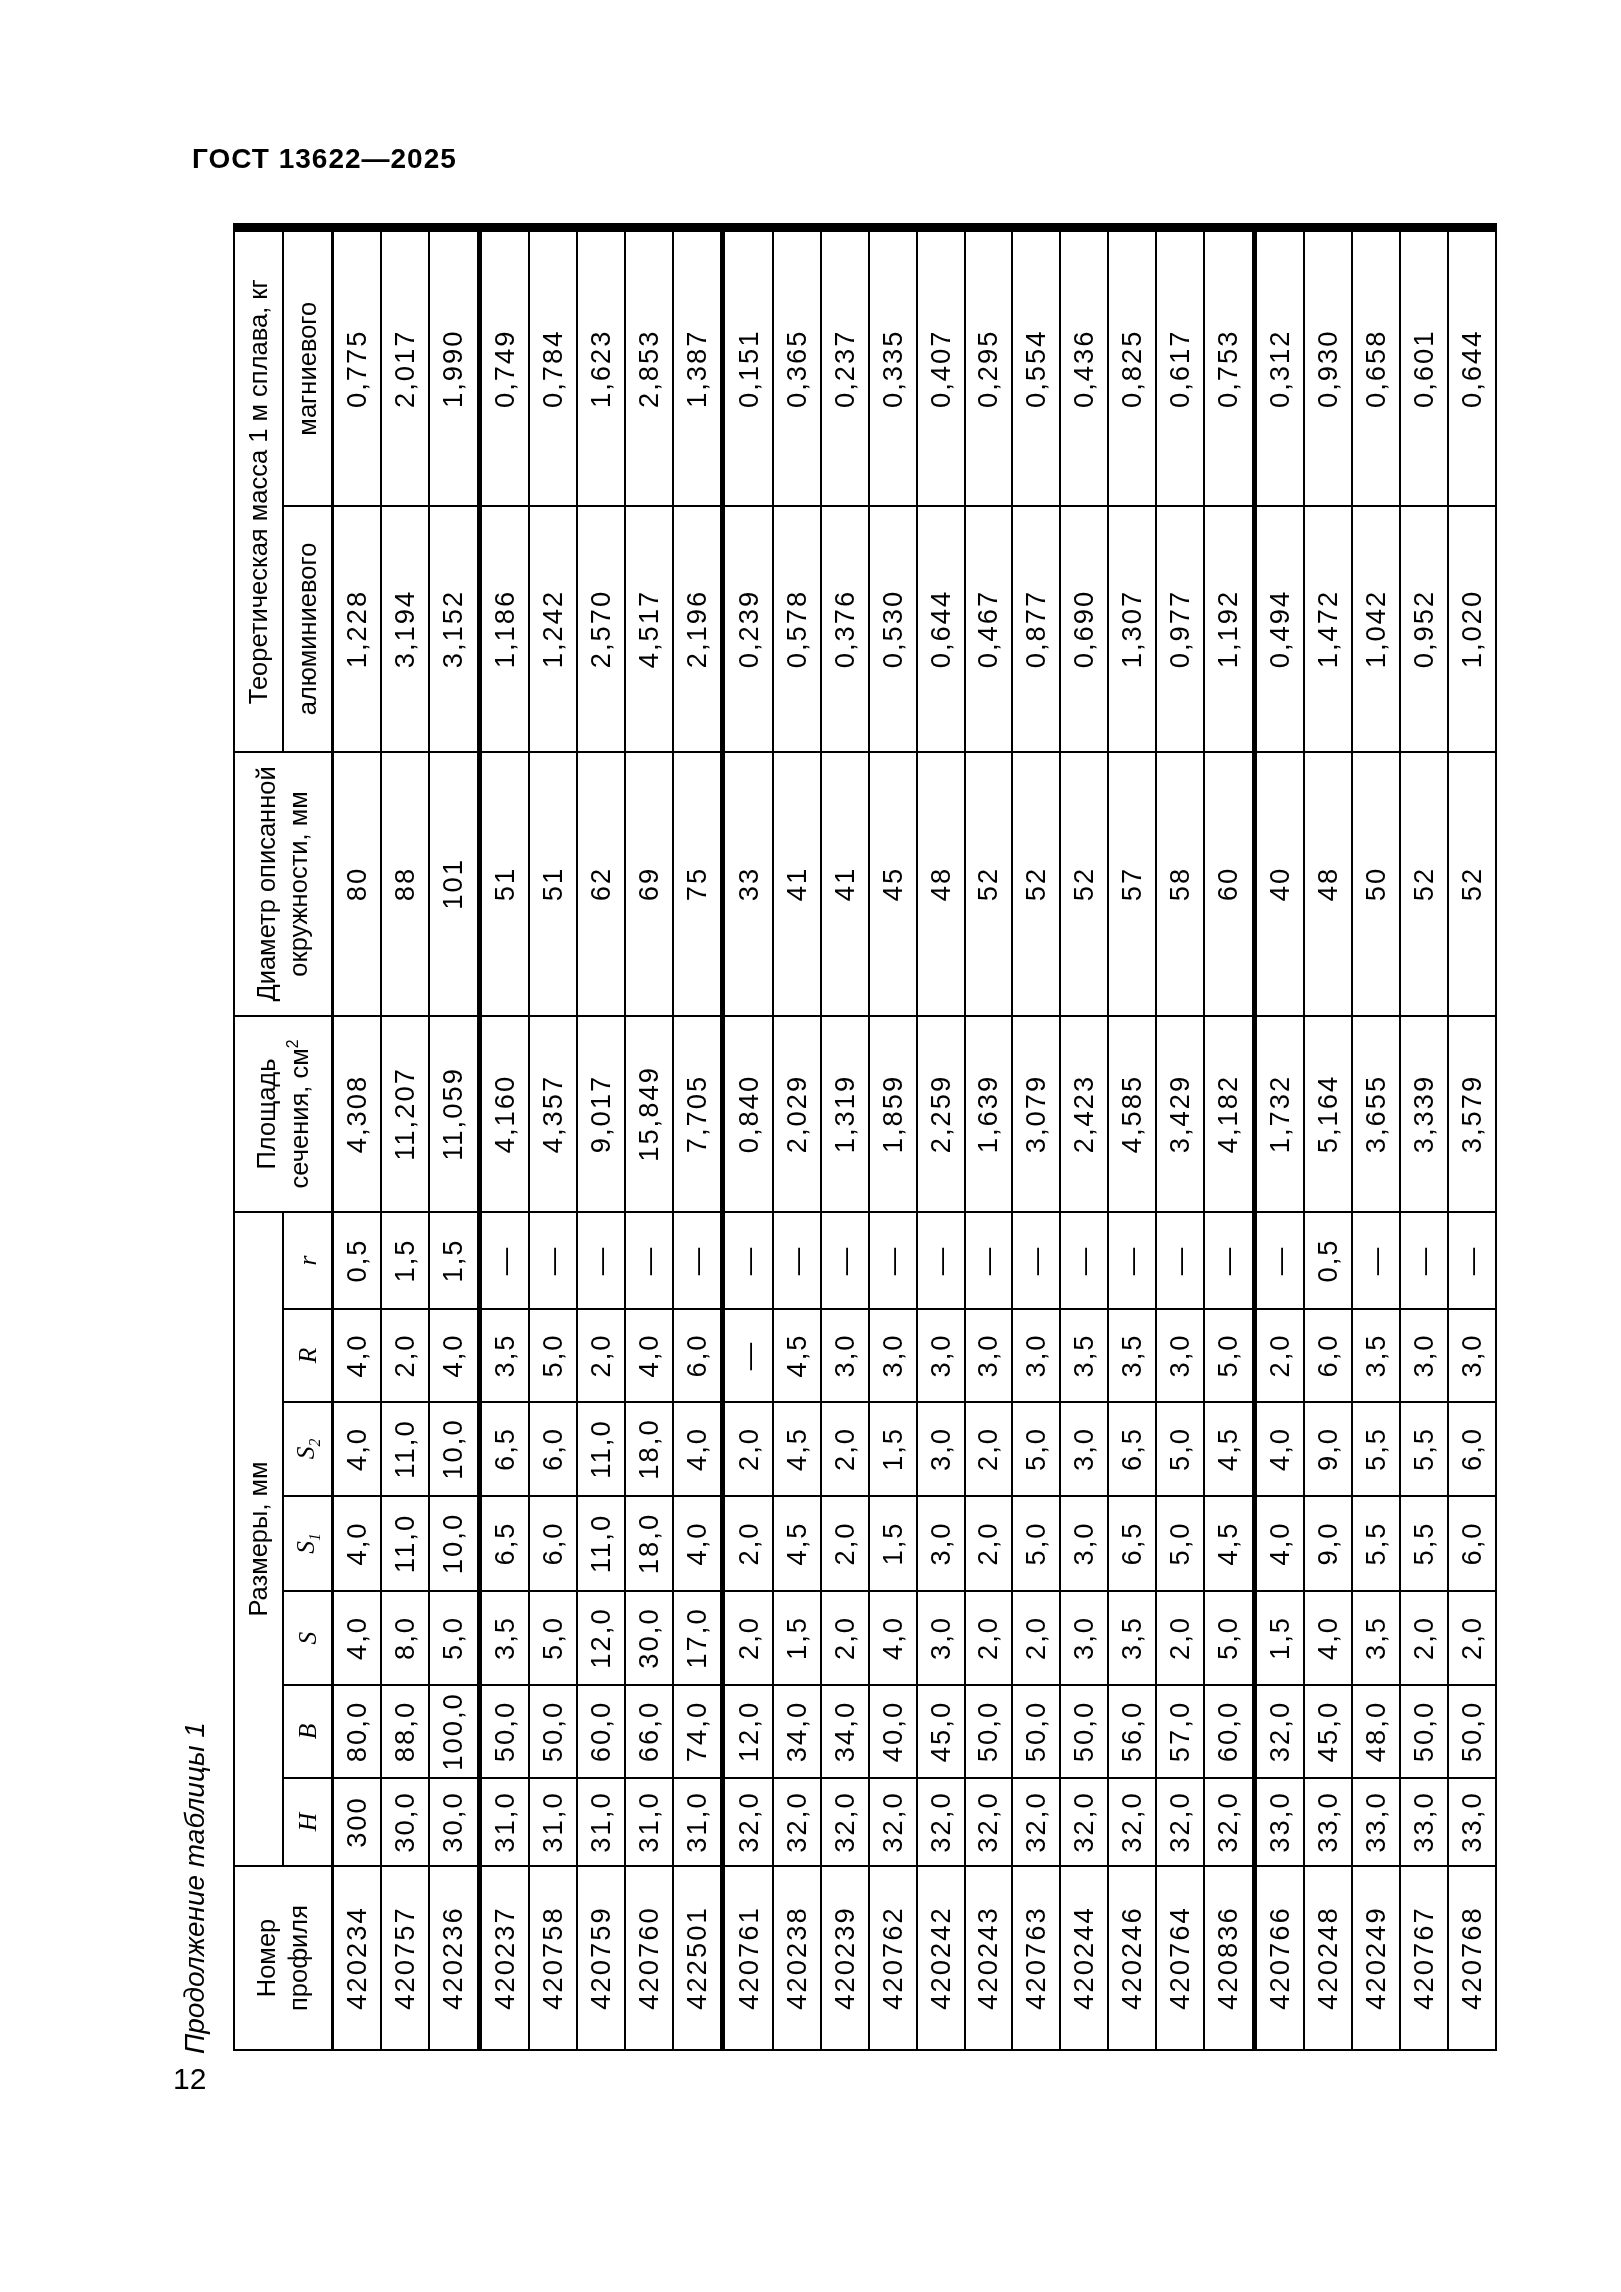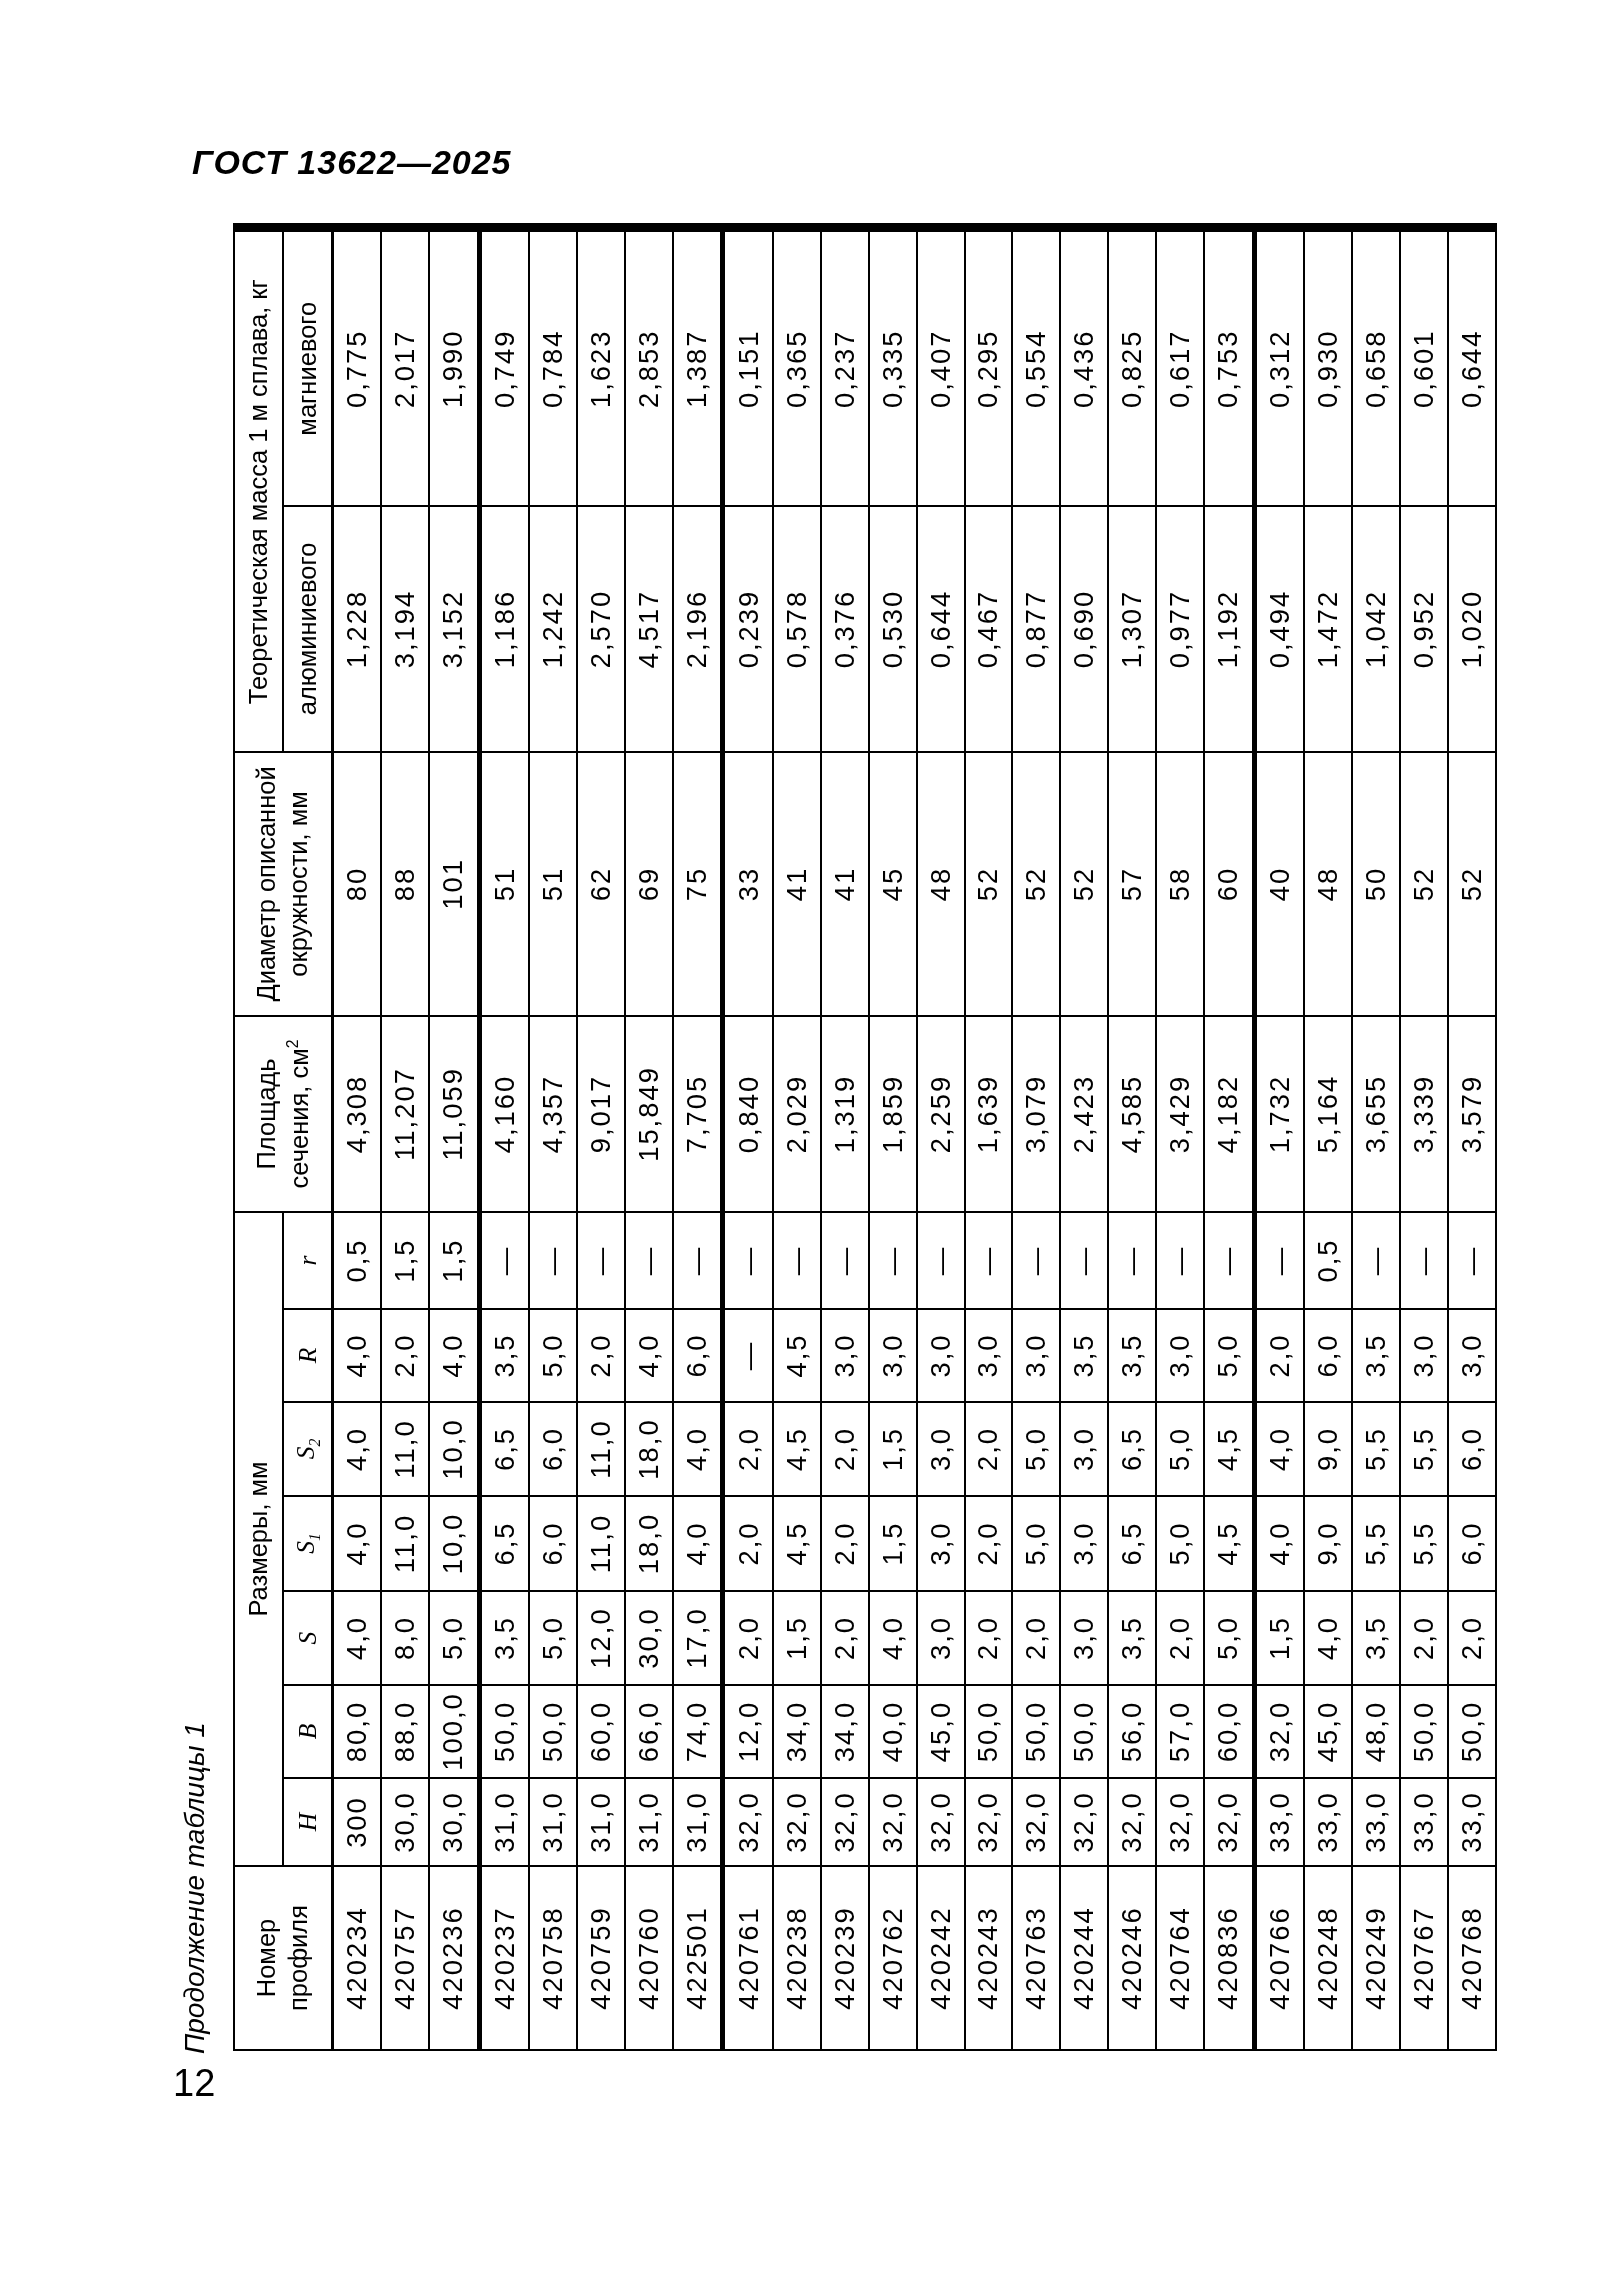--- a/index.html
+++ b/index.html
@@ -3,31 +3,31 @@
 <meta charset="utf-8">
 <style>
   html, body { margin:0; padding:0; overflow:hidden; }
   body {
     width:1621px; height:2293px; position:relative;
     background:#ffffff; color:#000;
     font-family:"Liberation Sans", sans-serif;
   }
   .doc-header {
     position:absolute; left:192px; top:143px;
-    font-size:34px; font-weight:bold; letter-spacing:1px;font-style:italic;
+    font-size:28px; font-weight:bold; letter-spacing:1px;
   }
   .table-caption {
     position:absolute; left:179px; top:2054px;
     width:314px;
     transform:rotate(-90deg); transform-origin:0 0;
     font-style:italic; font-size:28px; white-space:nowrap;
   }
   .page-number {
     position:absolute; left:173px; top:2062px;
-    font-size:38px;
+    font-size:30px;
   }
   .table-wrap {
     position:absolute; left:233px; top:228px;
     width:1264px; height:1823px;
   }
   .rot {
     width:1823px; height:1264px;
     transform:rotate(-90deg) translateX(-1823px);
     transform-origin:top left;
   }

